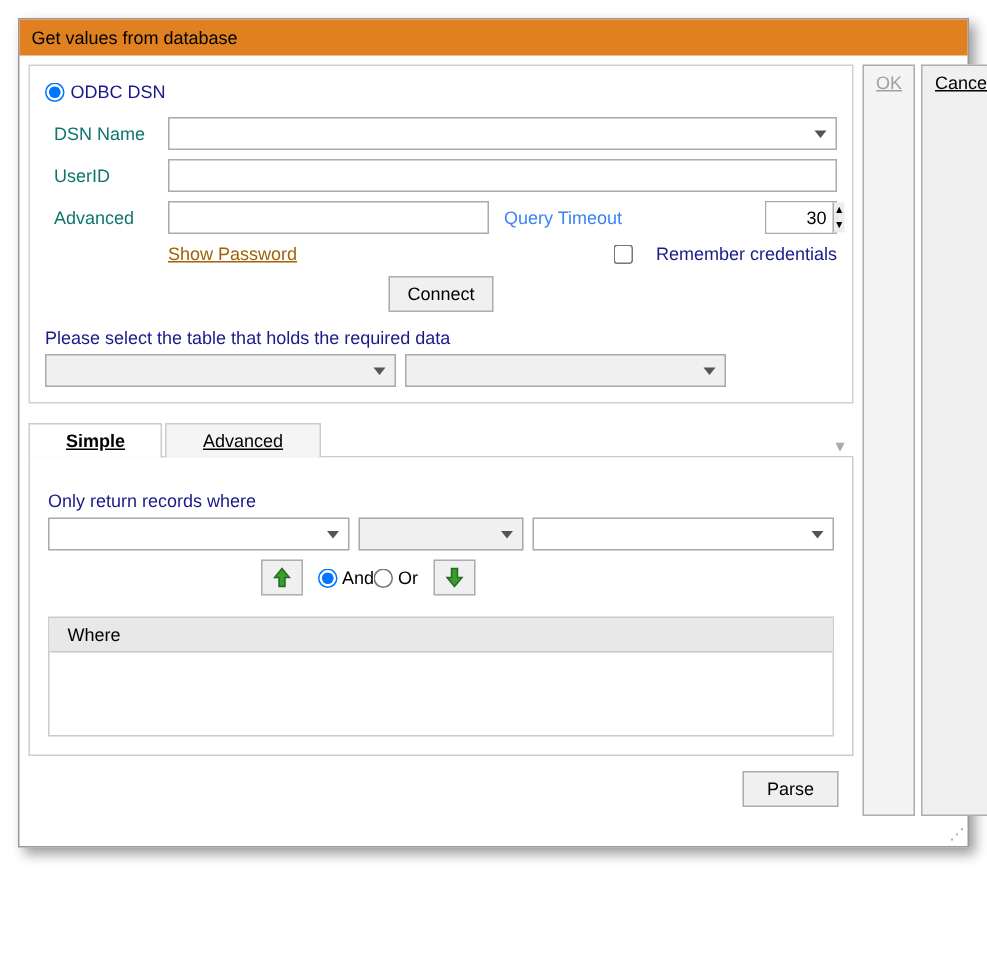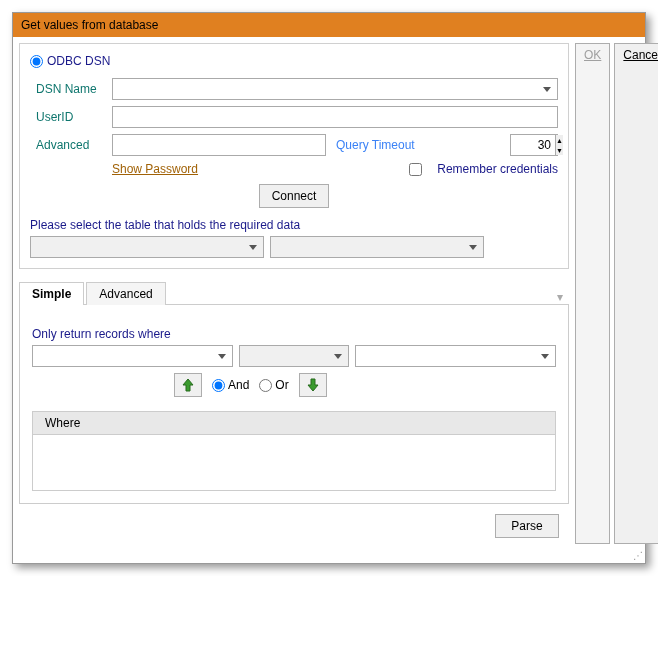--- a/index.html
+++ b/index.html
@@ -21,30 +21,30 @@
 .txt { flex: 1; height: 22px; border: 1px solid #aaa; background: #fff; padding: 2px 4px; }
 .link { color: #a16207; text-decoration: underline; cursor: pointer; }
 .spin { display: flex; align-items: stretch; border: 1px solid #aaa; height: 22px; width: 48px; }
 .spin input { border: none; width: 44px; text-align: right; padding: 0 4px; outline: none; }
 .spin .arrows { width: 16px; display: flex; flex-direction: column; border-left: 1px solid #aaa; }
 .spin .arrows div { flex: 1; display: flex; align-items: center; justify-content: center; font-size: 7px; background: #eee; cursor: pointer; line-height: 1; }
 .section-lbl { color: #1a1a8a; margin: 10px 0 4px; }
 .dual-combo { display: flex; gap: 6px; }
 .dual-combo .combo { background: #f0f0f0; }
 .tabs { margin-top: 12px; display: flex; align-items: flex-end; border-bottom: 1px solid #ccc; }
-.tab { padding: 4px 12px; border: 1px solid #ccc; border-bottom: none; background: #f5f5f5; margin-right: 2px; cursor: pointer; position: relative; top: 1px; }
+.tab { padding: 4px 24px; border: 1px solid #ccc; border-bottom: none; background: #f5f5f5; margin-right: 2px; cursor: pointer; position: relative; top: 1px; text-decoration: underline; }
 .tab.active { background: #fff; font-weight: bold; }
 .tab-expander { margin-left: auto; color: #aaa; padding: 0 6px; cursor: pointer; }
 .tab-panel { border: 1px solid #ccc; border-top: none; padding: 12px; background: #fff; }
 .filter-row { display: flex; gap: 6px; margin-bottom: 6px; }
 .filter-row .combo { flex: 1; }
 .filter-row .combo.mid { background: #f0f0f0; flex: 0 0 110px; }
 .andor-row { display: flex; align-items: center; gap: 10px; margin-bottom: 14px; }
 .icon-btn { width: 28px; height: 24px; border: 1px solid #adadad; background: #f0f0f0; display: flex; align-items: center; justify-content: center; cursor: pointer; }
-.radio-group { display: flex; gap: 10px; align-items: center; }
+.radio-group { display: flex; align-items: center; }
 .radio-group label { display: flex; align-items: center; gap: 3px; }
 .where-grid { border: 1px solid #ccc; height: 80px; }
 .where-hdr { background: #e8e8e8; border-bottom: 1px solid #ccc; padding: 4px 12px; }
 .footer { display: flex; justify-content: flex-end; padding: 10px 10px 6px; }
 .resize-grip { text-align: right; padding: 0 4px 2px; color: #999; font-size: 10px; letter-spacing: -2px; }
 input[type=radio], input[type=checkbox] { margin: 0; }
 svg.arrow { width: 12px; height: 14px; }
 </style>
 </head>
 <body>

